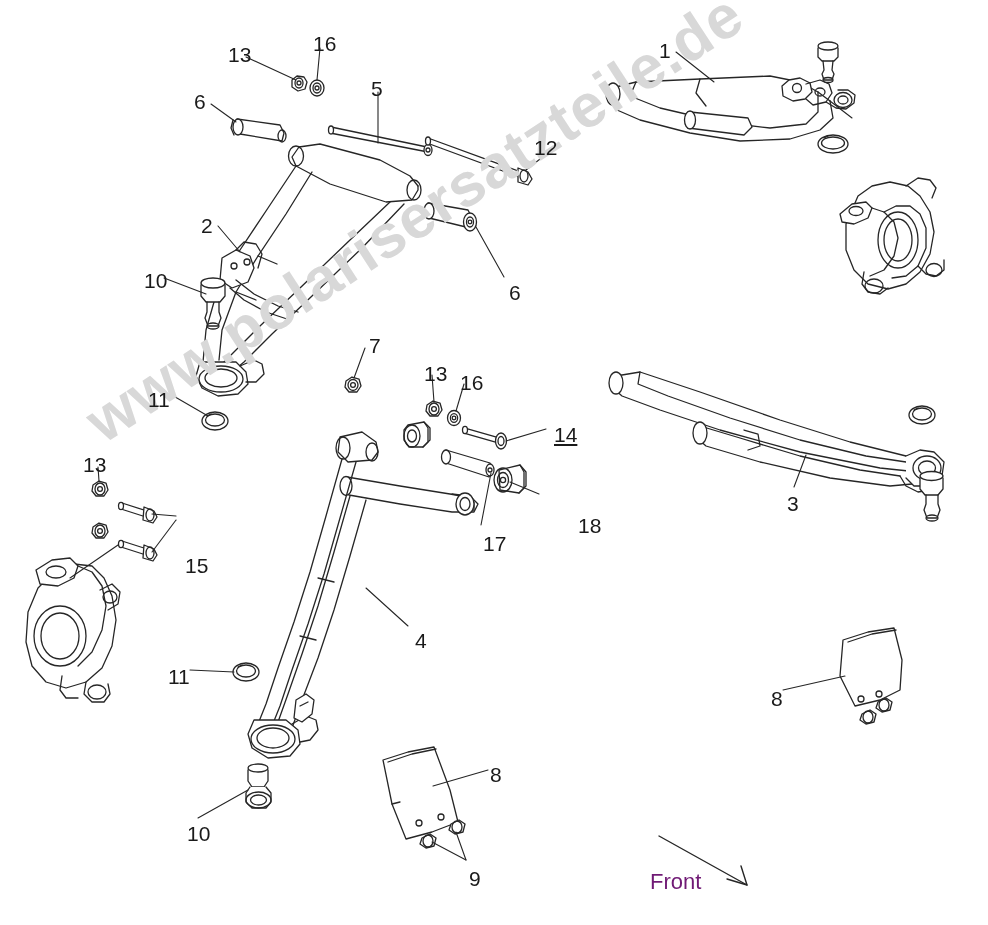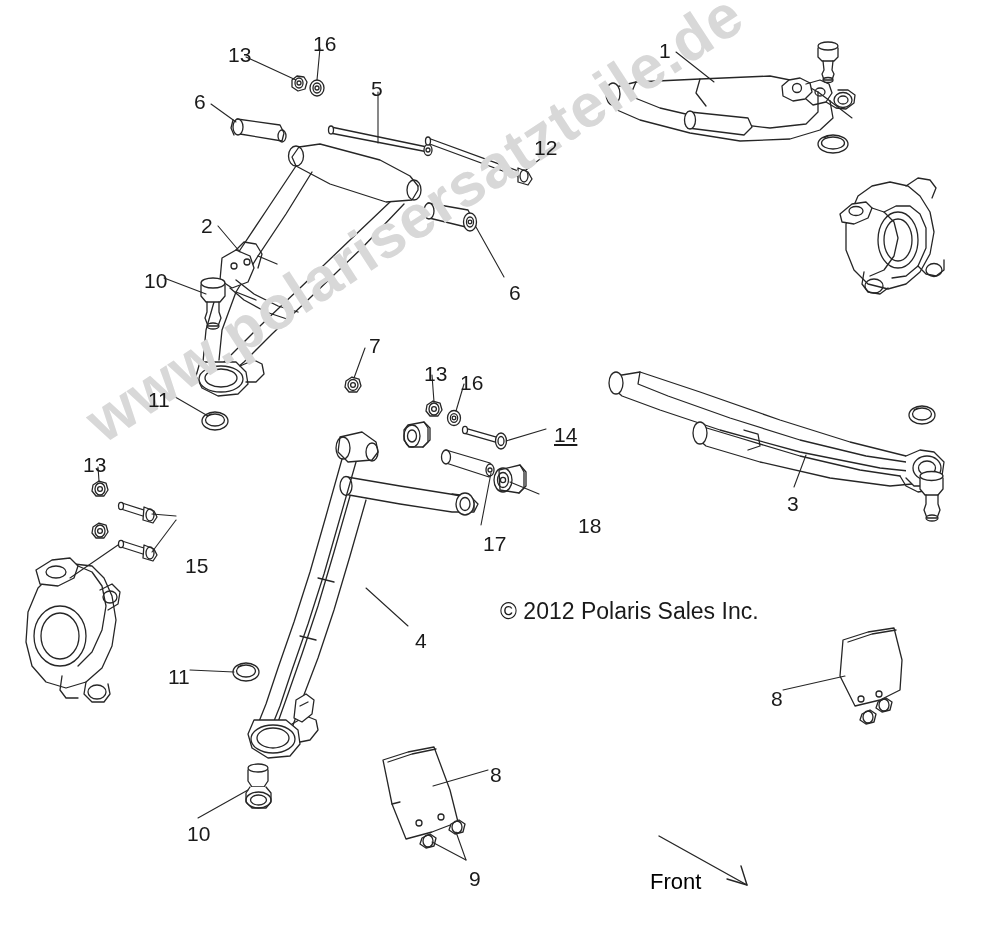--- a/index.html
+++ b/index.html
@@ -40,21 +40,21 @@
     font-size: 23px;
     color: #1a1a1a;
     white-space: nowrap;
   }
   #front-label {
     position: absolute;
     left: 650px;
     top: 869px;
     font-family: "Liberation Sans", sans-serif;
     font-size: 22px;
-    color: #000000;
+    color: #701a75;
     white-space: nowrap;
   }
   #watermark {
     position: absolute;
     left: 92px;
     top: 392px;
     width: 830px;
     text-align: left;
     font-family: "Liberation Sans", sans-serif;
     font-size: 61px;
@@ -437,17 +437,16 @@
       <div class="callout" style="left: 185px; top: 517px; margin-top: 38px;">15</div>
       <div class="callout" style="left: 483px; top: 533px;">17</div>
       <div class="callout" style="left: 415px; top: 630px;">4</div>
       <div class="callout" style="left: 168px; top: 666px;">11</div>
       <div class="callout" style="left: 771px; top: 688px;">8</div>
       <div class="callout" style="left: 490px; top: 764px;">8</div>
       <div class="callout" style="left: 187px; top: 823px;">10</div>
       <div class="callout" style="left: 469px; top: 868px;">9</div>
     </div>
 
-  <div id="copyright-text">© 2012 Polaris Sales Inc.</div>
 
   <div id="front-label">Front</div>
 
 </div>
 
 </body></html>

